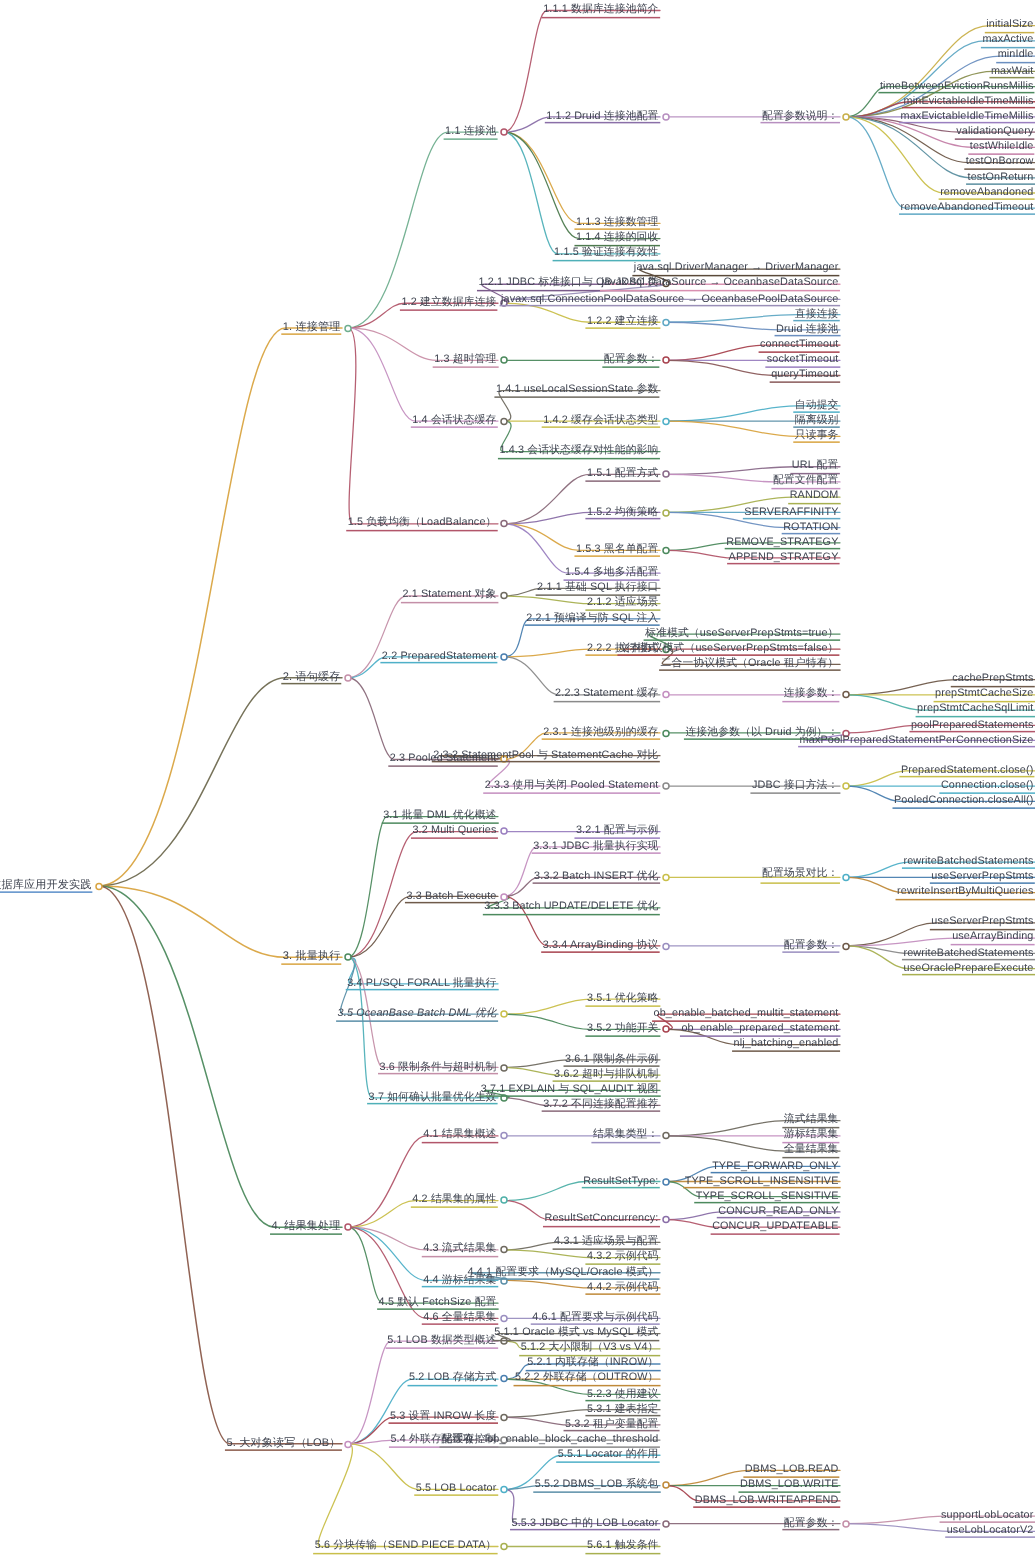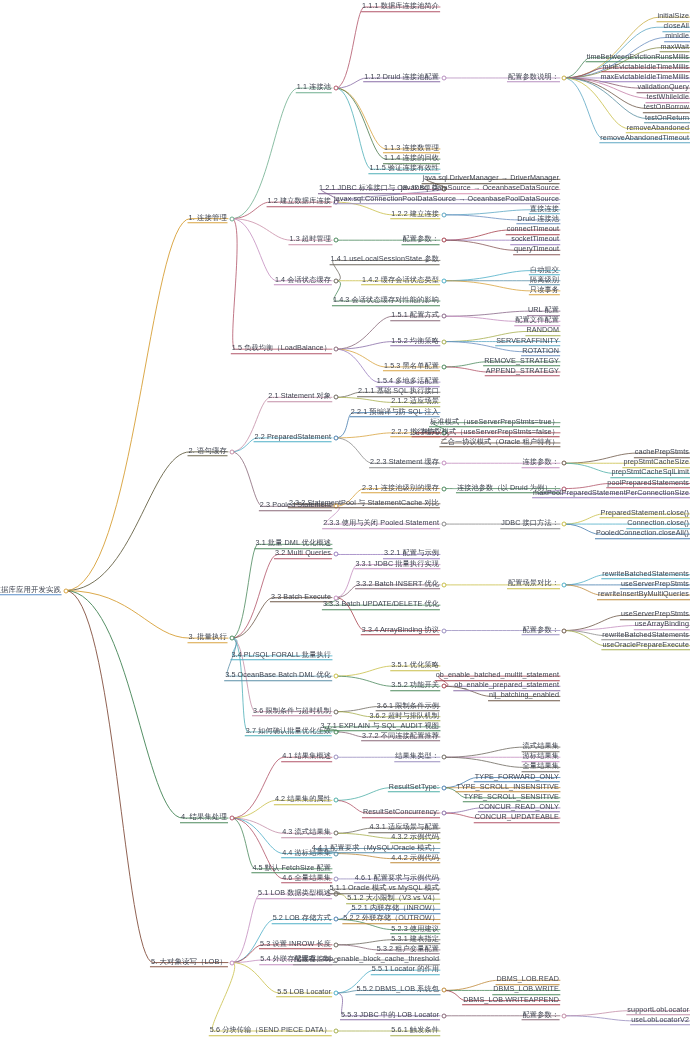--- a/index.html
+++ b/index.html
@@ -209,21 +209,21 @@
       <div class="node lvl1" style="left: 228px; top: 218.644px; font-size: 7.4px; transform: translate(-100%, -50%);"><span class="t" style="border-bottom-color: rgb(217, 164, 65);">1. 连接管理</span></div>
       <div class="dot" style="left: 232px; top: 218.644px; border-color: rgb(111, 174, 142);"></div>
       <div class="node" style="left: 332px; top: 88.1089px; font-size: 7.2px; transform: translate(-100%, -50%);"><span class="t" style="border-bottom-color: rgb(111, 174, 142);">1.1 连接池</span></div>
       <div class="dot" style="left: 336px; top: 88.1089px; border-color: rgb(178, 86, 106);"></div>
       <div class="node" style="left: 440px; top: 7px; font-size: 7.2px; transform: translate(-100%, -50%);"><span class="t" style="border-bottom-color: rgb(178, 86, 106);">1.1.1 数据库连接池简介</span></div>
       <div class="node" style="left: 440px; top: 77.9703px; font-size: 7.2px; transform: translate(-100%, -50%);"><span class="t" style="border-bottom-color: rgb(138, 111, 168);">1.1.2 Druid 连接池配置</span></div>
       <div class="dot" style="left: 444px; top: 77.9703px; border-color: rgb(183, 143, 192);"></div>
       <div class="node" style="left: 560px; top: 77.9703px; font-size: 7.2px; transform: translate(-100%, -50%);"><span class="t" style="border-bottom-color: rgb(183, 143, 192);">配置参数说明：</span></div>
       <div class="dot" style="left: 564px; top: 77.9703px; border-color: rgb(201, 176, 74);"></div>
       <div class="node" style="left: 690px; top: 17.1386px; font-size: 7.2px; transform: translate(-100%, -50%);"><span class="t" style="border-bottom-color: rgb(201, 176, 74);">initialSize</span></div>
-      <div class="node" style="left: 690px; top: 27.2772px; font-size: 7.2px; transform: translate(-100%, -50%);"><span class="t" style="border-bottom-color: rgb(95, 168, 196);">closeAll</span></div>
+      <div class="node" style="left: 690px; top: 27.2772px; font-size: 7.2px; transform: translate(-100%, -50%);"><span class="t" style="border-bottom-color: rgb(95, 168, 196);">maxActive</span></div>
       <div class="node" style="left: 690px; top: 37.4158px; font-size: 7.2px; transform: translate(-100%, -50%);"><span class="t" style="border-bottom-color: rgb(107, 143, 192);">minIdle</span></div>
       <div class="node" style="left: 690px; top: 47.5545px; font-size: 7.2px; transform: translate(-100%, -50%);"><span class="t" style="border-bottom-color: rgb(138, 143, 80);">maxWait</span></div>
       <div class="node" style="left: 690px; top: 57.6931px; font-size: 7.2px; transform: translate(-100%, -50%);"><span class="t" style="border-bottom-color: rgb(77, 138, 94);">timeBetweenEvictionRunsMillis</span></div>
       <div class="node" style="left: 690px; top: 67.8317px; font-size: 7.2px; transform: translate(-100%, -50%);"><span class="t" style="border-bottom-color: rgb(168, 67, 79);">minEvictableIdleTimeMillis</span></div>
       <div class="node" style="left: 690px; top: 77.9703px; font-size: 7.2px; transform: translate(-100%, -50%);"><span class="t" style="border-bottom-color: rgb(154, 127, 192);">maxEvictableIdleTimeMillis</span></div>
       <div class="node" style="left: 690px; top: 88.1089px; font-size: 7.2px; transform: translate(-100%, -50%);"><span class="t" style="border-bottom-color: rgb(138, 90, 110);">validationQuery</span></div>
       <div class="node" style="left: 690px; top: 98.2475px; font-size: 7.2px; transform: translate(-100%, -50%);"><span class="t" style="border-bottom-color: rgb(196, 127, 168);">testWhileIdle</span></div>
       <div class="node" style="left: 690px; top: 108.386px; font-size: 7.2px; transform: translate(-100%, -50%);"><span class="t" style="border-bottom-color: rgb(111, 90, 74);">testOnBorrow</span></div>
       <div class="node" style="left: 690px; top: 118.525px; font-size: 7.2px; transform: translate(-100%, -50%);"><span class="t" style="border-bottom-color: rgb(91, 143, 160);">testOnReturn</span></div>
       <div class="node" style="left: 690px; top: 128.663px; font-size: 7.2px; transform: translate(-100%, -50%);"><span class="t" style="border-bottom-color: rgb(201, 191, 74);">removeAbandoned</span></div>
@@ -330,21 +330,21 @@
       <div class="node" style="left: 440px; top: 605.178px; font-size: 7.2px; transform: translate(-100%, -50%);"><span class="t" style="border-bottom-color: rgb(77, 138, 94);">3.3.3 Batch UPDATE/DELETE 优化</span></div>
       <div class="node" style="left: 440px; top: 630.525px; font-size: 7.2px; transform: translate(-100%, -50%);"><span class="t" style="border-bottom-color: rgb(168, 67, 79);">3.3.4 ArrayBinding 协议</span></div>
       <div class="dot" style="left: 444px; top: 630.525px; border-color: rgb(154, 143, 192);"></div>
       <div class="node" style="left: 560px; top: 630.525px; font-size: 7.2px; transform: translate(-100%, -50%);"><span class="t" style="border-bottom-color: rgb(154, 143, 192);">配置参数：</span></div>
       <div class="dot" style="left: 564px; top: 630.525px; border-color: rgb(111, 90, 74);"></div>
       <div class="node" style="left: 690px; top: 615.317px; font-size: 7.2px; transform: translate(-100%, -50%);"><span class="t" style="border-bottom-color: rgb(111, 90, 74);">useServerPrepStmts</span></div>
       <div class="node" style="left: 690px; top: 625.455px; font-size: 7.2px; transform: translate(-100%, -50%);"><span class="t" style="border-bottom-color: rgb(196, 143, 192);">useArrayBinding</span></div>
       <div class="node" style="left: 690px; top: 635.594px; font-size: 7.2px; transform: translate(-100%, -50%);"><span class="t" style="border-bottom-color: rgb(138, 138, 138);">rewriteBatchedStatements</span></div>
       <div class="node" style="left: 690px; top: 645.733px; font-size: 7.2px; transform: translate(-100%, -50%);"><span class="t" style="border-bottom-color: rgb(168, 176, 80);">useOraclePrepareExecute</span></div>
       <div class="node" style="left: 332px; top: 655.871px; font-size: 7.2px; transform: translate(-100%, -50%);"><span class="t" style="border-bottom-color: rgb(79, 176, 200);">3.4 PL/SQL FORALL 批量执行</span></div>
-      <div class="node" style="left: 332px; top: 676.149px; font-size: 7.2px; transform: translate(-100%, -50%);"><span class="t" style="border-bottom-color: rgb(91, 143, 168);">3.5 OceanBase Batch DML 优化</span></div>
+      <div class="node" style="left: 332px; top: 676.149px; font-size: 7.2px; transform: translate(-100%, -50%);"><span class="t" style="border-bottom-color: rgb(91, 143, 168); font-style: italic;">3.5 OceanBase Batch DML 优化</span></div>
       <div class="dot" style="left: 336px; top: 676.149px; border-color: rgb(201, 191, 74);"></div>
       <div class="node" style="left: 440px; top: 666.01px; font-size: 7.2px; transform: translate(-100%, -50%);"><span class="t" style="border-bottom-color: rgb(201, 191, 74);">3.5.1 优化策略</span></div>
       <div class="node" style="left: 440px; top: 686.287px; font-size: 7.2px; transform: translate(-100%, -50%);"><span class="t" style="border-bottom-color: rgb(77, 138, 94);">3.5.2 功能开关</span></div>
       <div class="dot" style="left: 444px; top: 686.287px; border-color: rgb(168, 67, 79);"></div>
       <div class="node" style="left: 560px; top: 676.149px; font-size: 7.2px; transform: translate(-100%, -50%);"><span class="t" style="border-bottom-color: rgb(168, 67, 79);">ob_enable_batched_multit_statement</span></div>
       <div class="node" style="left: 560px; top: 686.287px; font-size: 7.2px; transform: translate(-100%, -50%);"><span class="t" style="border-bottom-color: rgb(138, 111, 168);">ob_enable_prepared_statement</span></div>
       <div class="node" style="left: 560px; top: 696.426px; font-size: 7.2px; transform: translate(-100%, -50%);"><span class="t" style="border-bottom-color: rgb(111, 90, 74);">nlj_batching_enabled</span></div>
       <div class="node" style="left: 332px; top: 711.634px; font-size: 7.2px; transform: translate(-100%, -50%);"><span class="t" style="border-bottom-color: rgb(196, 143, 168);">3.6 限制条件与超时机制</span></div>
       <div class="dot" style="left: 336px; top: 711.634px; border-color: rgb(111, 106, 96);"></div>
       <div class="node" style="left: 440px; top: 706.564px; font-size: 7.2px; transform: translate(-100%, -50%);"><span class="t" style="border-bottom-color: rgb(111, 106, 96);">3.6.1 限制条件示例</span></div>

